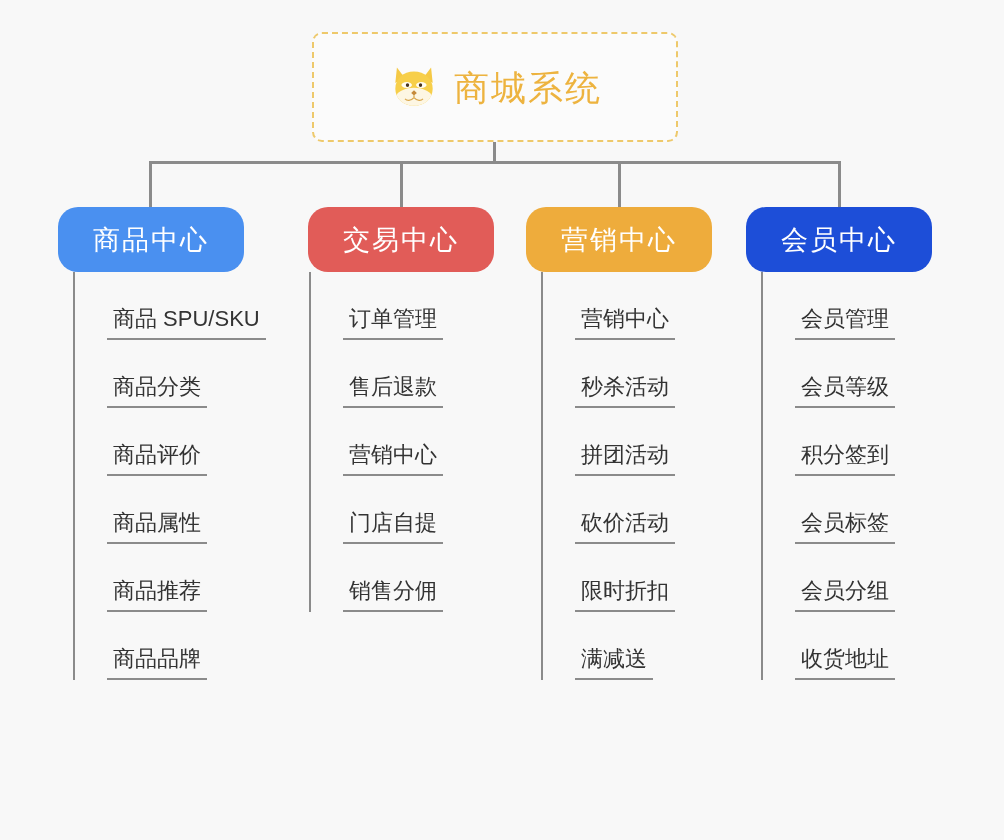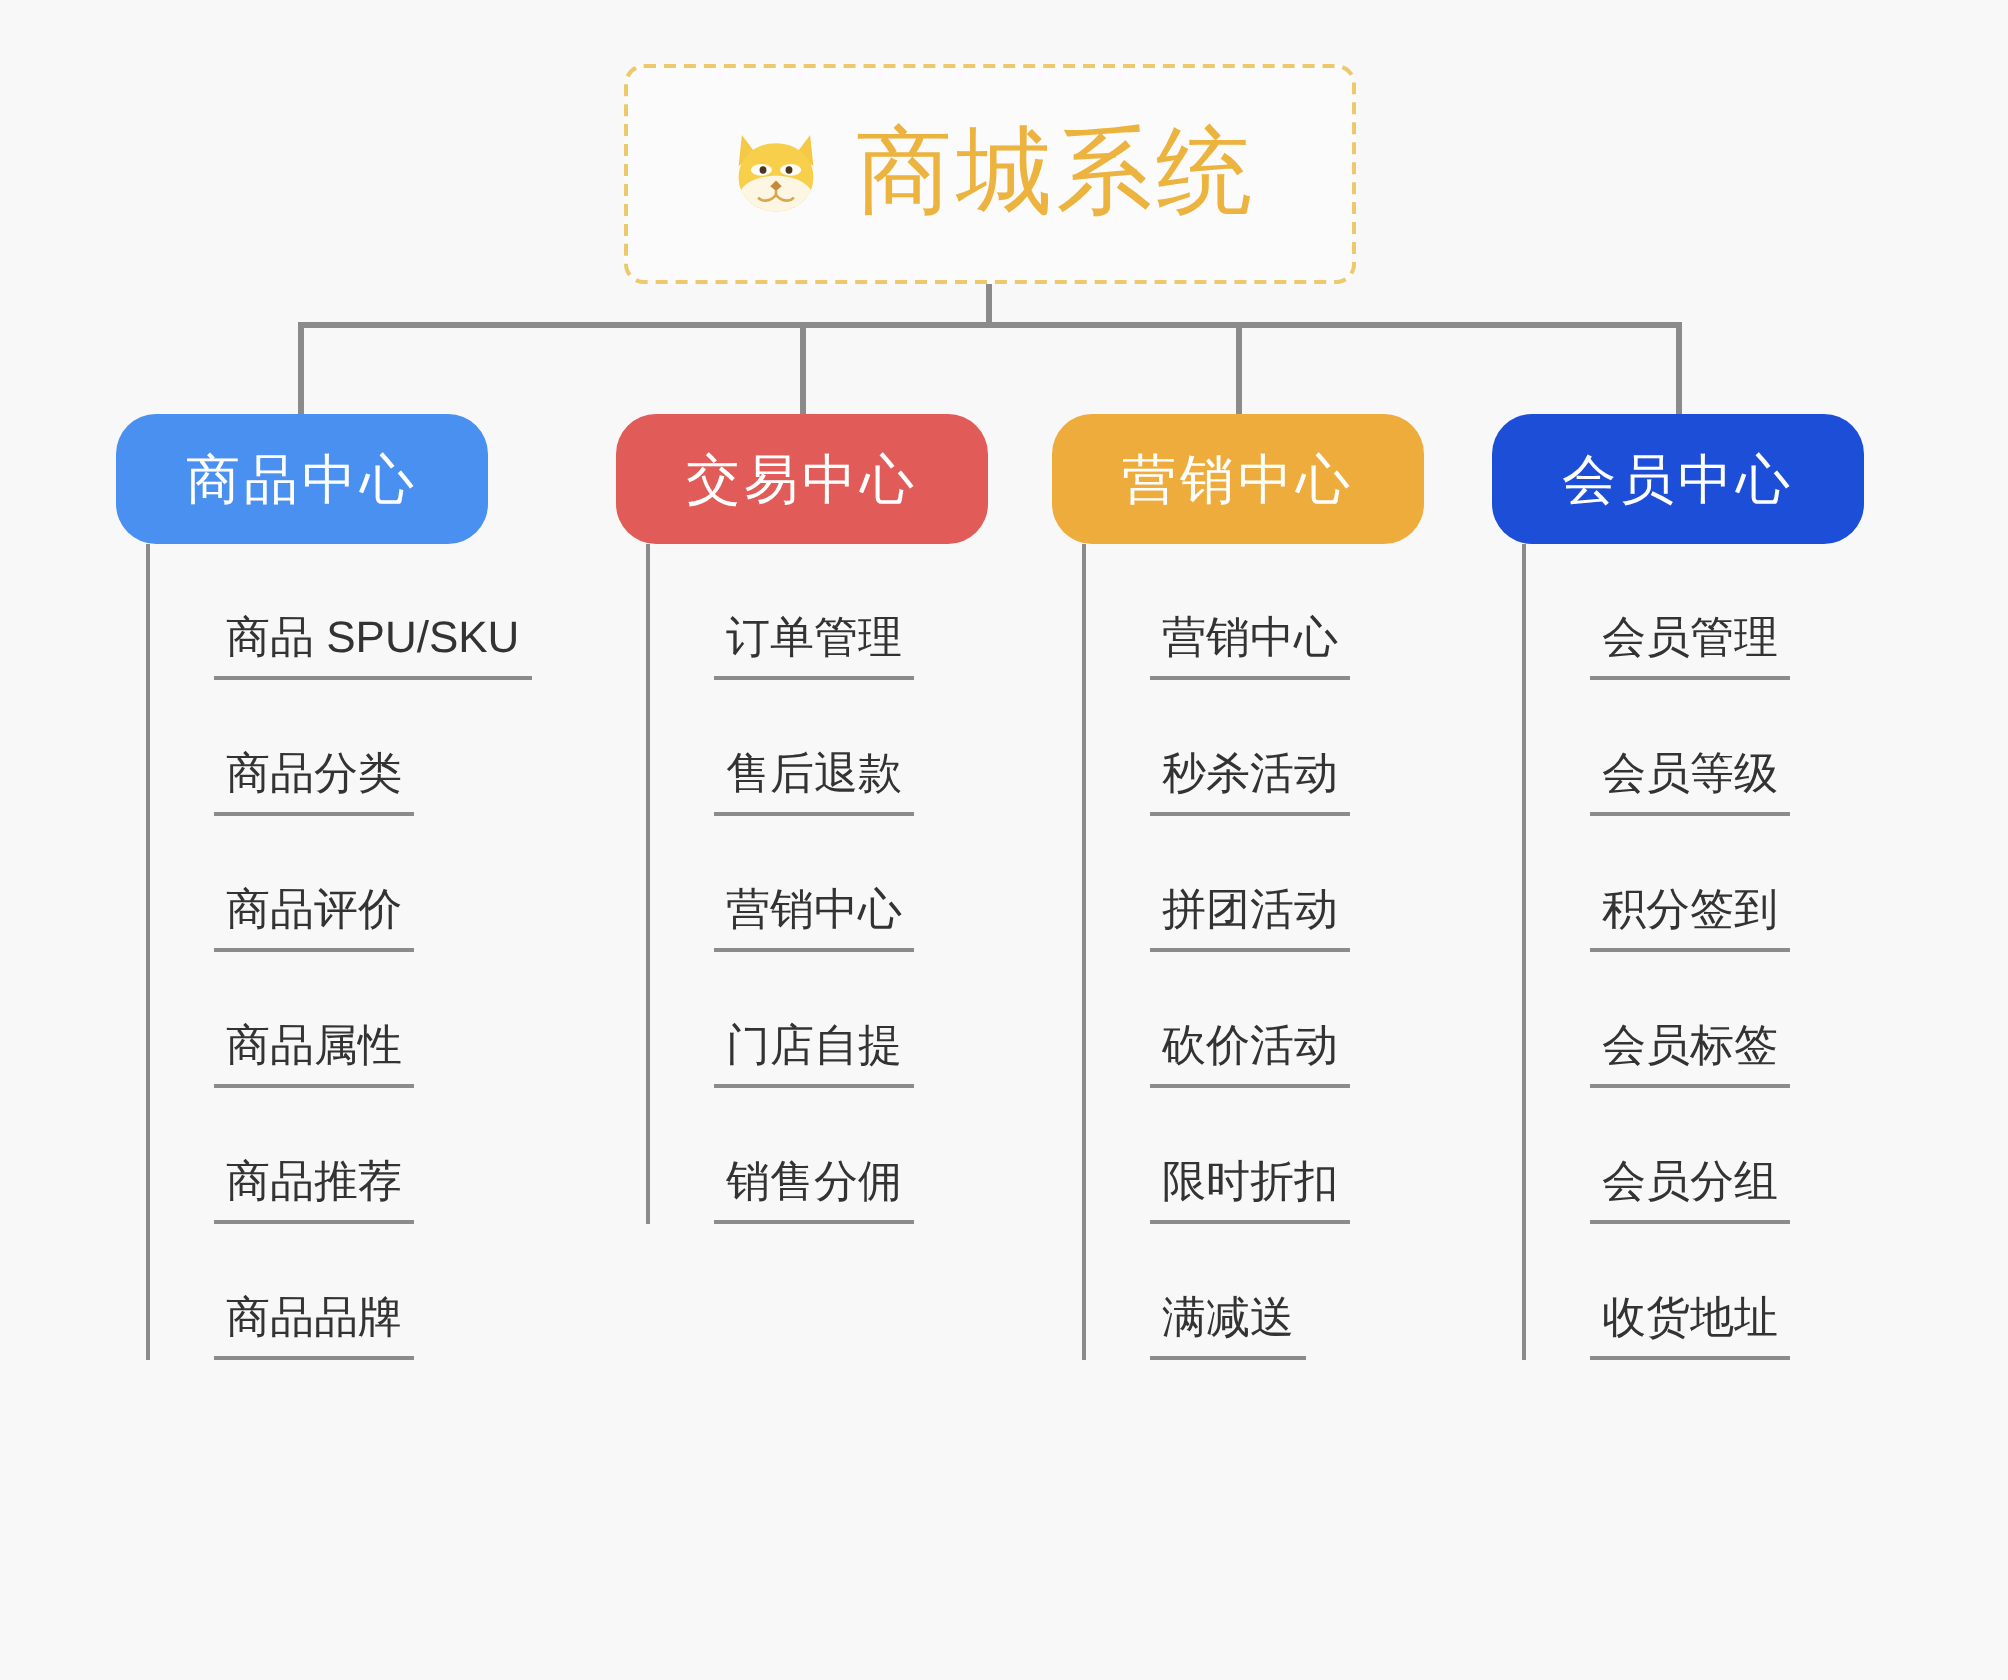--- a/index.html
+++ b/index.html
@@ -39,21 +39,21 @@
     justify-content: center;
     gap: 14px;
   }
   .root-icon {
     width: 52px;
     height: 52px;
     flex: 0 0 auto;
     display: block;
   }
   .root-title {
-    font-size: 48px;
+    font-size: 35px;
     line-height: 1;
     color: #edb33f;
     letter-spacing: 2px;
     white-space: nowrap;
     font-weight: 400;
   }
 
   
   .conn {
     position: absolute;
@@ -179,21 +179,21 @@
       <div class="leaf-item">
           <span class="leaf-label">商品品牌</span>
         </div>
     </div>
   </div>
 
   <div class="column" id="col-1" style="left:308px; width:186px;">
     <div class="cat-header" style="background: rgb(225, 92, 88);">
       <span>交易中心</span>
     </div>
-    <div class="leaf-rail" style="margin-left:15px;">
+    <div class="leaf-rail" style="margin-left:1px;">
       <div class="leaf-item">
           <span class="leaf-label">订单管理</span>
         </div>
       <div class="leaf-item">
           <span class="leaf-label">售后退款</span>
         </div>
       <div class="leaf-item">
           <span class="leaf-label">营销中心</span>
         </div>
       <div class="leaf-item">

